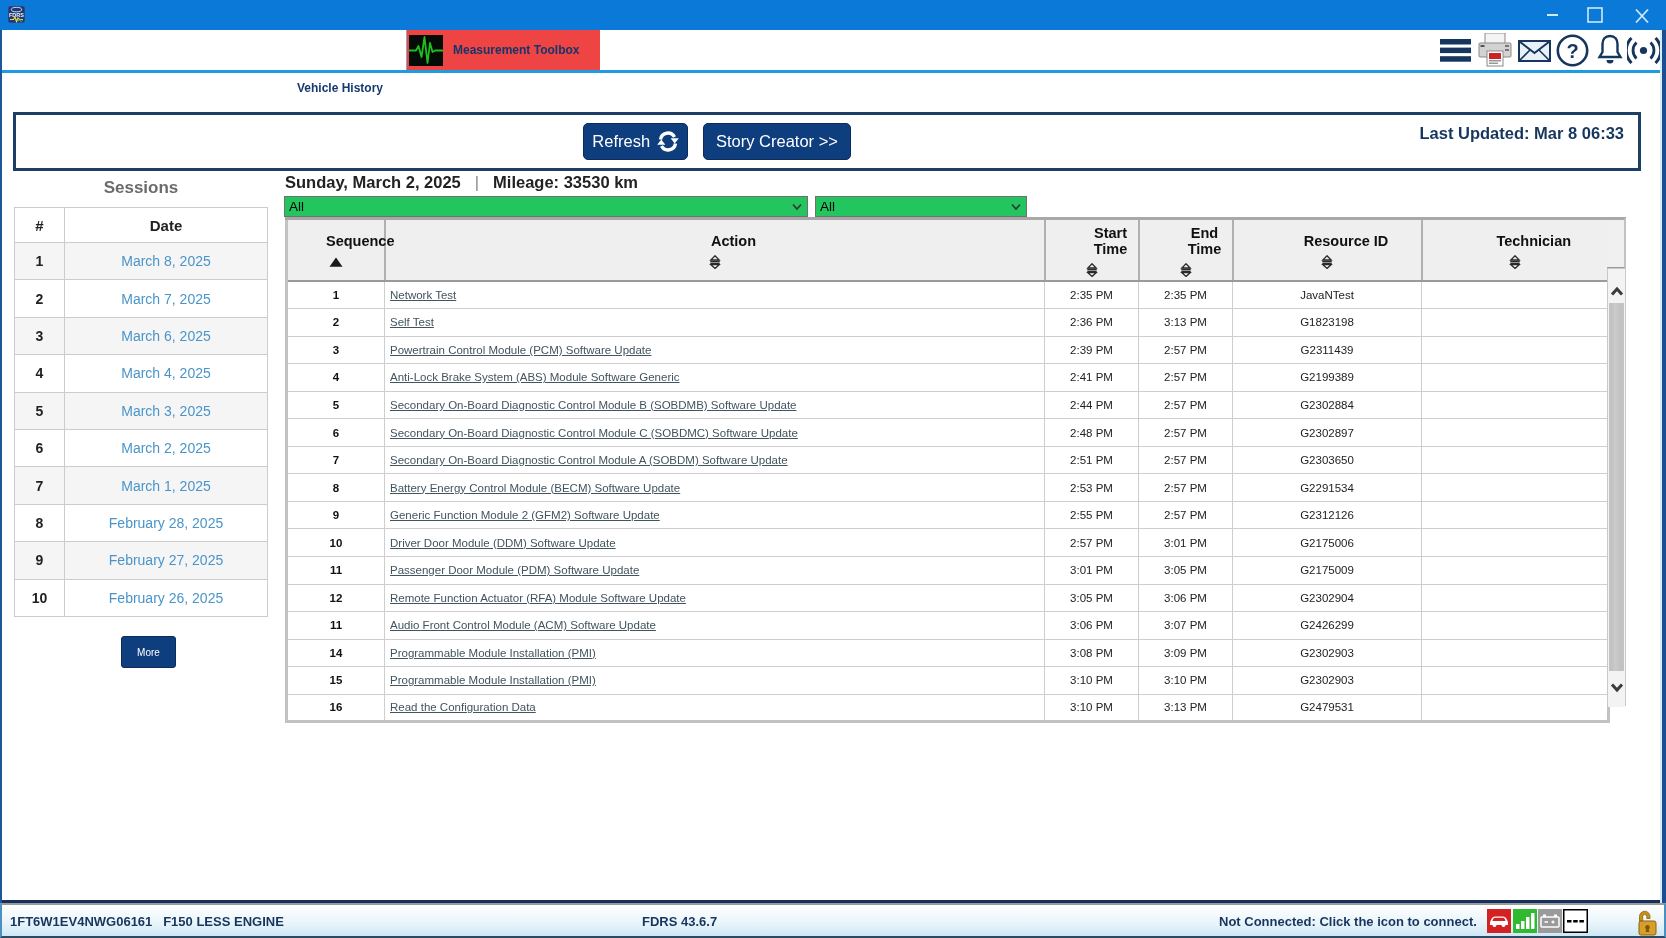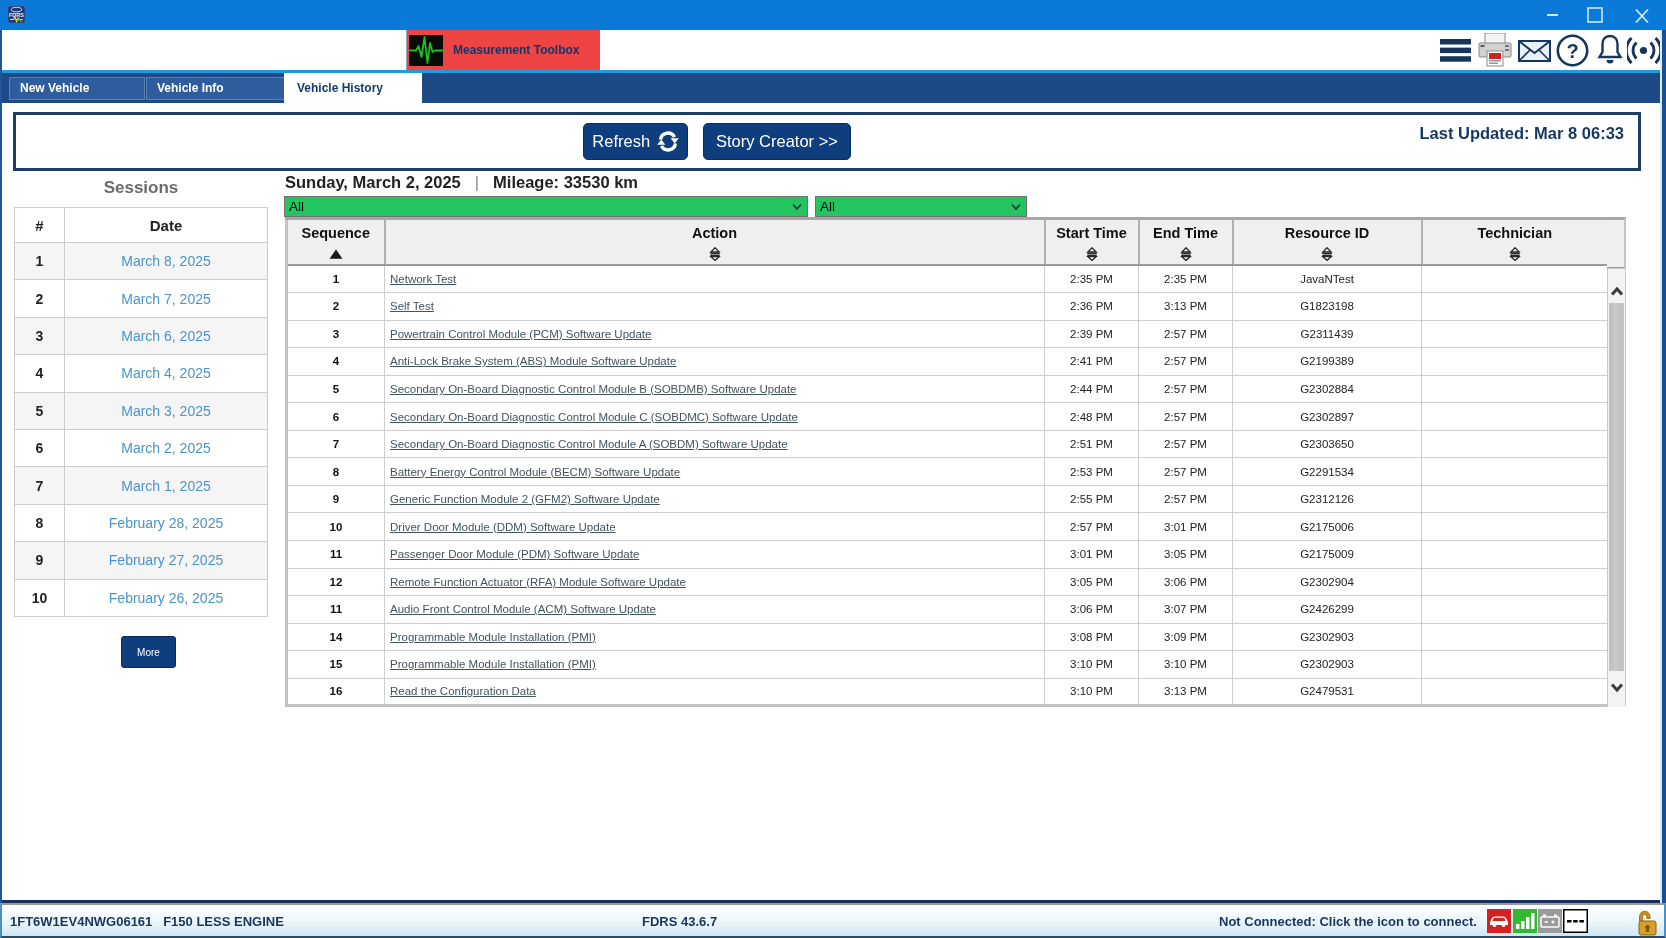--- a/index.html
+++ b/index.html
@@ -61,21 +61,21 @@
 #sel2 { left:815px; width:212px; }
 .chev { position:absolute; right:5px; top:6px; }
 
 
 #mtable { position:absolute; left:285px; top:114px; width:1322px; border-collapse:collapse; table-layout:fixed; border:3px solid #c2c2c2; }
 #mtable th { background:#efefef; border:2px solid #b0b0b0; border-top:3px solid #a8a8a8; border-bottom:2px solid #9a9a9a; font-size:14.5px; color:#111; padding:0; }
 #mtable td { border:1.5px solid #cecece; font-size:11.5px; color:#222; height:27.55px; text-align:center; }
 #mtable td.act { text-align:left; padding-left:5px; }
 #mtable a { color:#42545e; text-decoration:underline; }
 #mtable td.seq { font-weight:bold; color:#111; }
-.thlbl { display:block; padding-top:5px; font-size:14.5px; }
+.thlbl { display:block; padding-top:5px; font-size:14.5px;padding-left:38px; }
 .sorticon { display:block; height:23px; position:relative; }
 
 
 #sbar { position:absolute; left:1607px; top:165px; width:19px; height:438px; background:#f3f3f3; border:1px solid #c8c8c8; }
 .sbtn { position:absolute; left:0; width:17px; height:32px; background:#f3f3f3; text-align:center; }
 #sthumb { position:absolute; left:1px; top:34px; width:15px; height:368px; background:linear-gradient(90deg,#c2c2c2 20%,#cbcbcb 40%,#c2c2c2 75%); }
 
 
 #statusgap { position:absolute; left:0; top:900px; width:1666px; height:3px; background:#16325c; }
 #statusbar { position:absolute; left:0; top:903px; width:1666px; height:35px; background:linear-gradient(180deg,#ffffff, #e8f4fa 60%, #cfe7f3); border-top:2px solid #9a9a9a; border-bottom:2px solid #2b4a63; border-left:2px solid #4a90c0; border-right:2px solid #4a90c0;}
@@ -145,24 +145,20 @@
     </svg>
     <svg class="nicon" style="left:1627px;top:7px" width="33" height="27" viewBox="0 0 33 27">
       <circle cx="16.5" cy="13.5" r="3.6" fill="#16365e"></circle>
       <path d="M9.5 5.5 A11 11 0 0 0 9.5 21.5" fill="none" stroke="#16365e" stroke-width="2.8"></path>
       <path d="M23.5 5.5 A11 11 0 0 1 23.5 21.5" fill="none" stroke="#16365e" stroke-width="2.8"></path>
       <path d="M4.5 1 A17.5 17.5 0 0 0 4.5 26" fill="none" stroke="#16365e" stroke-width="3"></path>
       <path d="M28.5 1 A17.5 17.5 0 0 1 28.5 26" fill="none" stroke="#16365e" stroke-width="3"></path>
     </svg>
   </div>
 
-  <div id="subtabs">
-    <div class="subtab" id="stab1">New Vehicle</div>
-    <div class="subtab" id="stab2">Vehicle Info</div>
-  </div>
   <div id="stab3">Vehicle History</div>
 
   <div id="edgeL"></div>
     <div id="edgeR"></div>
   <div id="content">
     <div id="panel">
       <div class="btn" id="btn-refresh">Refresh&nbsp;
         <svg width="22" height="21" viewBox="0 0 22 21" style="margin-left:2px">
           <path d="M3.5 8.5 A7.5 7.5 0 0 1 17.5 6" fill="none" stroke="#fff" stroke-width="3.4"></path>
           <path d="M13.6 7.2 L21.8 7.2 L17.7 12.6 Z" fill="#fff"></path>
@@ -319,21 +315,21 @@
       <tr>
             <td class="seq">3</td>
             <td class="act"><a>Powertrain Control Module (PCM) Software Update</a></td>
             <td>2:39 PM</td>
             <td>2:57 PM</td>
             <td>G2311439</td>
             <td></td>
           </tr>
       <tr>
             <td class="seq">4</td>
-            <td class="act"><a>Anti-Lock Brake System (ABS) Module Software Update</a></td>
+            <td class="act"><a>Anti-Lock Brake System (ABS) Module Software Generic</a></td>
             <td>2:41 PM</td>
             <td>2:57 PM</td>
             <td>G2199389</td>
             <td></td>
           </tr>
       <tr>
             <td class="seq">5</td>
             <td class="act"><a>Secondary On-Board Diagnostic Control Module B (SOBDMB) Software Update</a></td>
             <td>2:44 PM</td>
             <td>2:57 PM</td>

